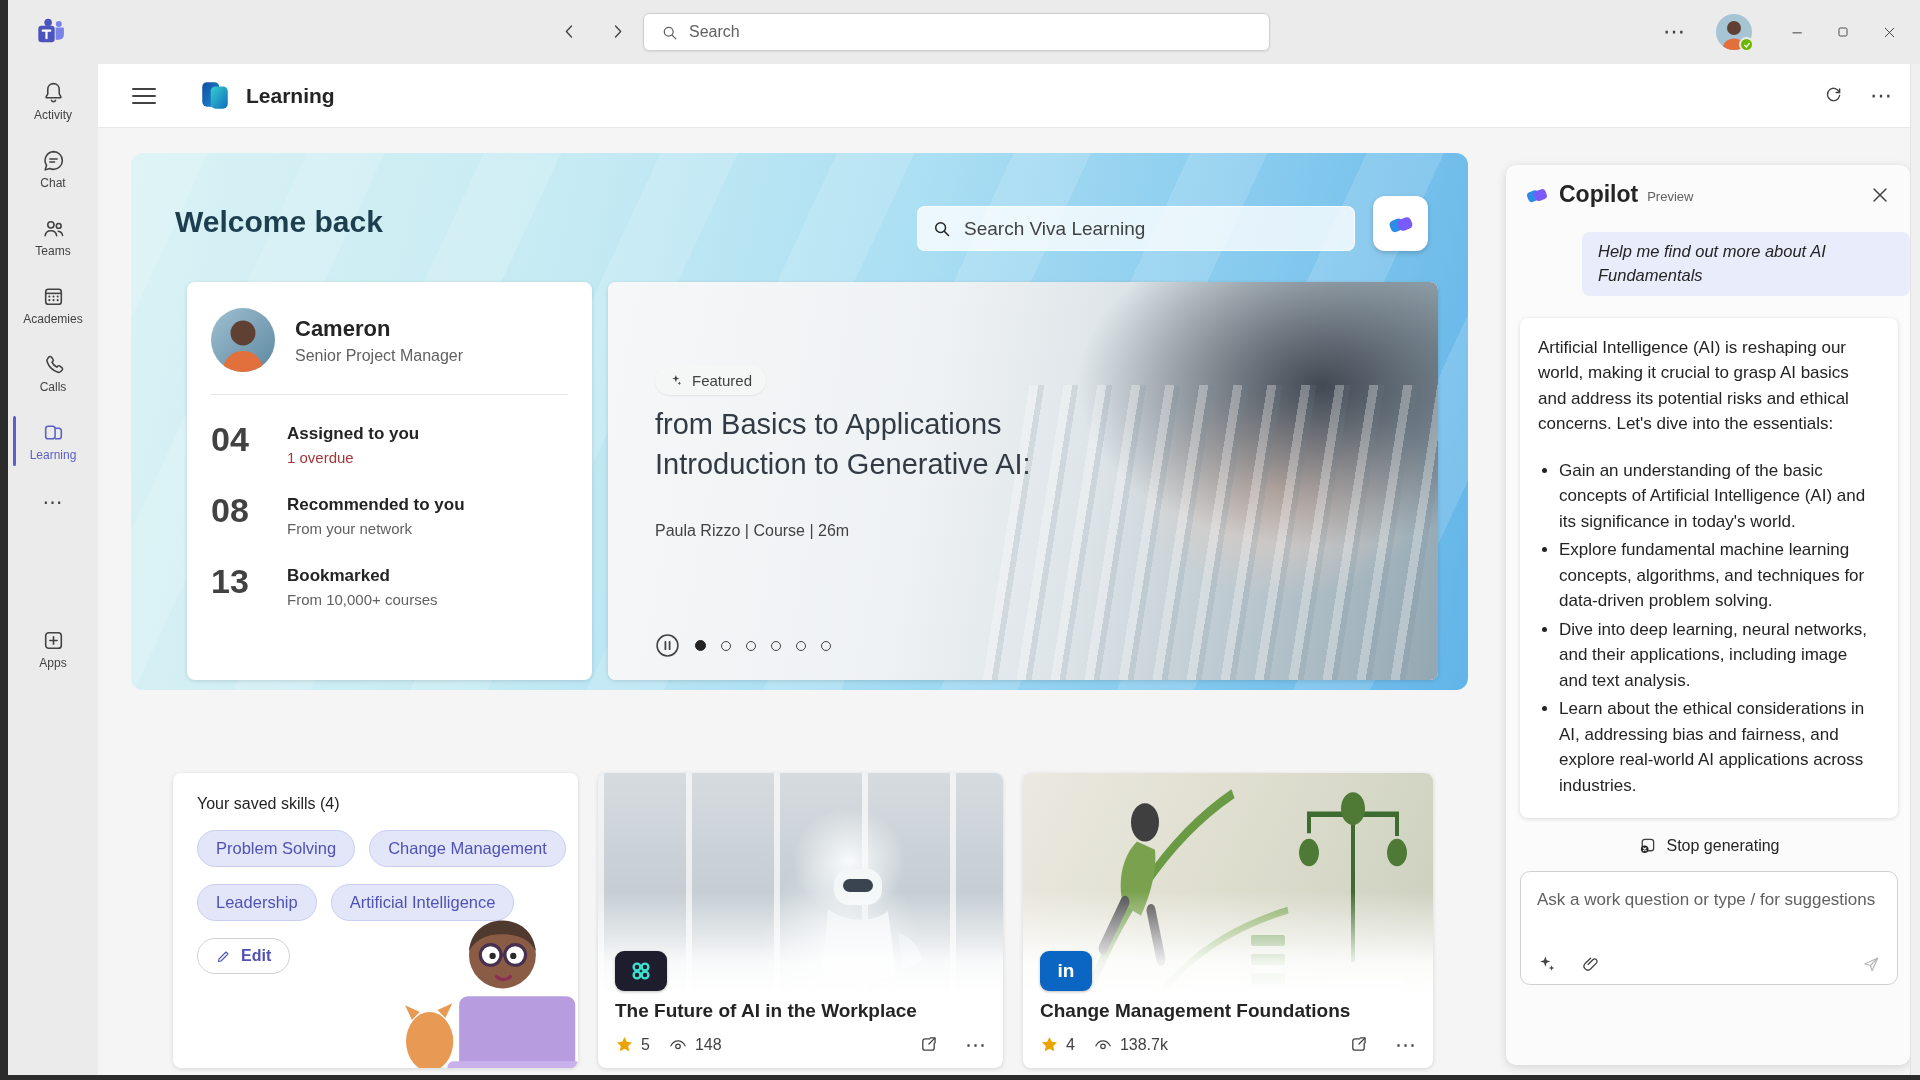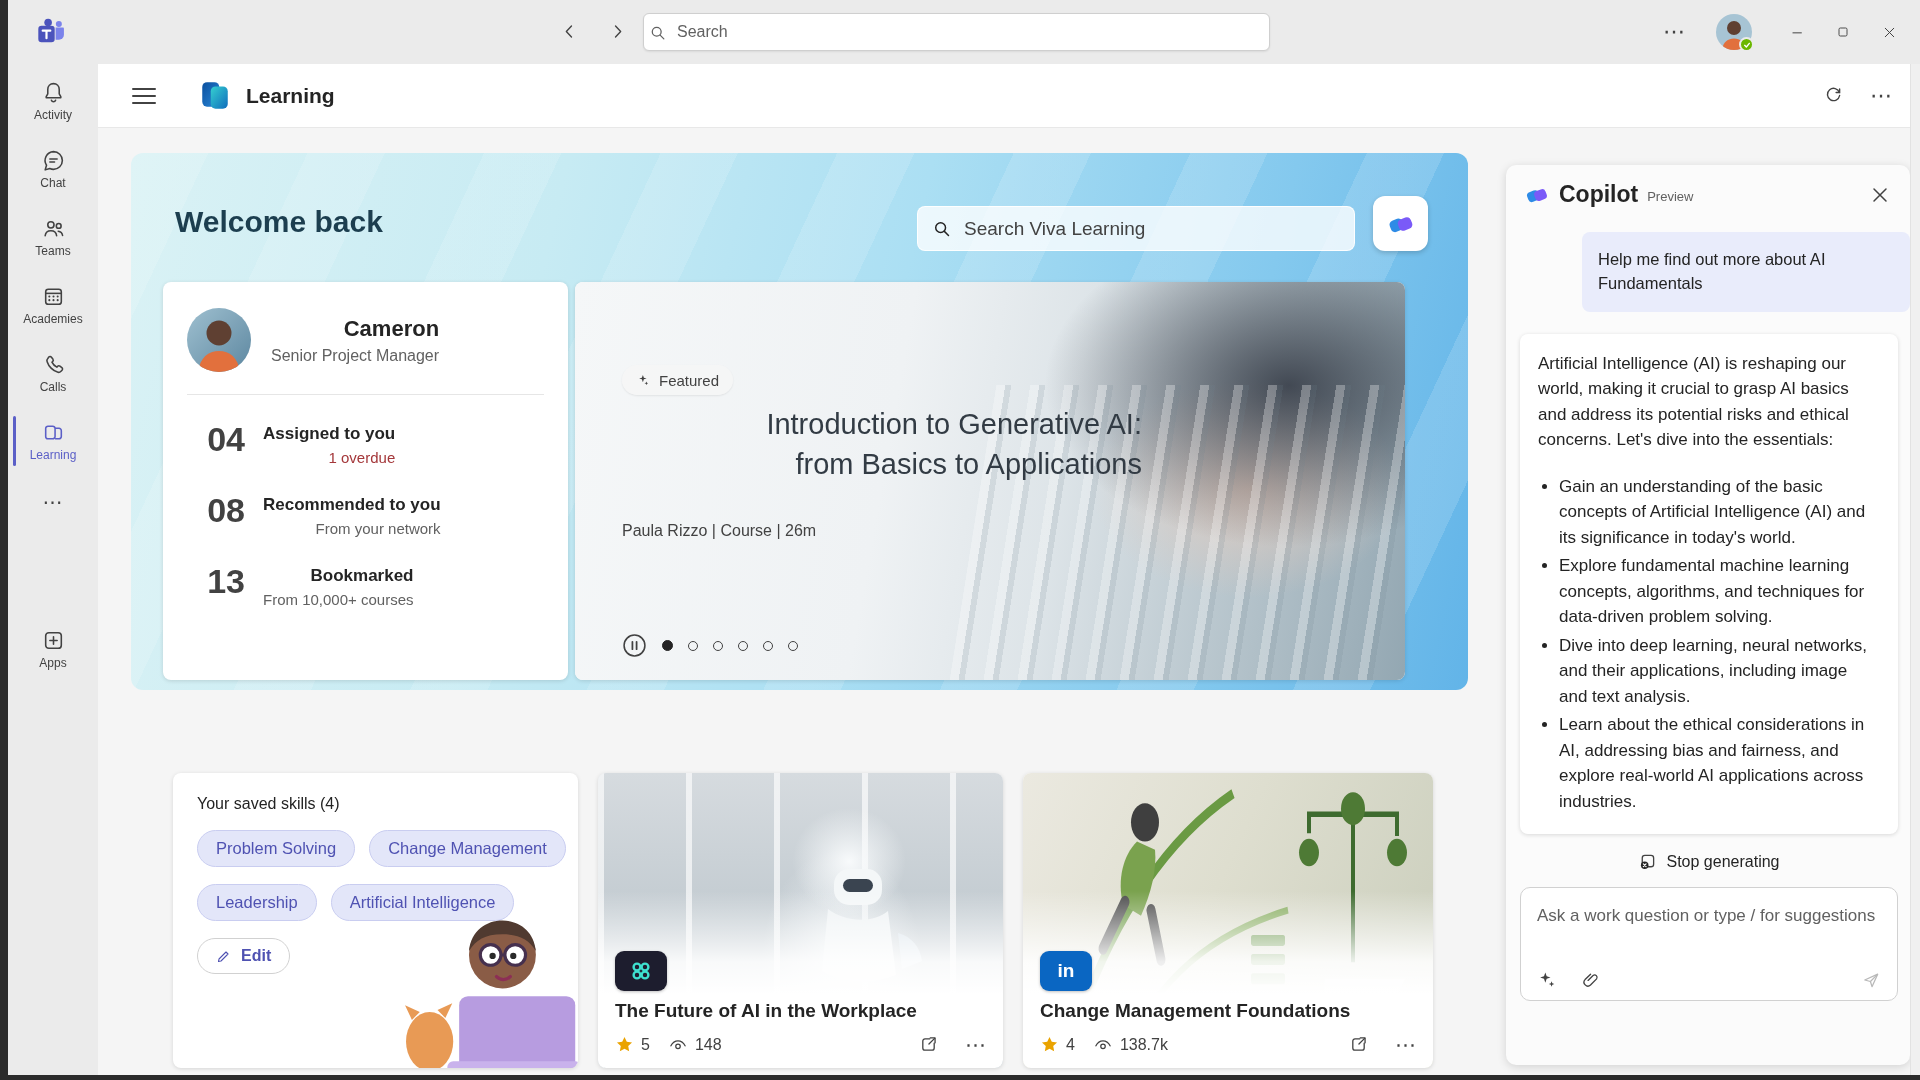--- a/index.html
+++ b/index.html
@@ -6,21 +6,21 @@
   html,body { width:1920px; height:1080px; overflow:hidden; background:#2b2b2b;
               font-family:"Liberation Sans", sans-serif; }
   .window { position:absolute; left:8px; top:0; right:0; bottom:5px; background:#f5f5f5; overflow:hidden; }
 
   
   .titlebar { position:absolute; left:0; right:0; top:0; height:64px; background:#ebebeb; }
   .tb-logo { position:absolute; left:28px; top:16px; width:30px; height:30px; }
   .tb-nav { position:absolute; left:548px; top:18px; display:flex; gap:22px; color:#424242; }
   .tb-nav .navbtn { width:26px; height:26px; display:flex; align-items:center; justify-content:center; cursor:pointer; }
   .tb-search { position:absolute; left:635px; top:13px; width:627px; height:38px; background:#fff;
-               border:1px solid #cfcfcf; border-radius:6px; display:flex; align-items:center; padding:0 4px;
+               border:1px solid #cfcfcf; border-radius:6px; display:flex; align-items:center; padding:0 16px;
                box-shadow:0 1px 2px rgba(0,0,0,.08); }
   .tb-search svg { width:19px; height:19px; color:#616161; margin-right:10px; flex:none; }
   .tb-search input { border:none; outline:none; flex:1; font-size:16px; color:#424242; background:transparent;
                      font-family:"Liberation Sans", sans-serif; }
   .tb-search input::placeholder { color:#616161; }
   .tb-right { position:absolute; right:8px; top:0; height:64px; display:flex; align-items:center; }
   .tb-more { color:#424242; font-size:22px; width:40px; text-align:center; cursor:pointer; }
   .tb-avatar { position:relative; width:36px; height:36px; margin:0 22px; cursor:pointer; }
   .tb-avatar .ph { width:36px; height:36px; border-radius:50%; overflow:hidden; display:block; }
   .tb-avatar .status { position:absolute; right:-2px; bottom:-2px; width:15px; height:15px; border-radius:50%;
@@ -67,21 +67,21 @@
   .hero-search { position:relative; width:438px; height:45px; }
   .hero-search input { width:100%; height:100%; border-radius:8px; border:1px solid rgba(255,255,255,.9);
           background:rgba(255,255,255,.78); padding:0 14px 0 46px; font-size:19px; color:#242424; outline:none;
           font-family:"Liberation Sans", sans-serif; }
   .hero-search input::placeholder { color:#424242; }
   .hero-search svg { position:absolute; left:14px; top:12px; width:21px; height:21px; color:#242424; }
   .hero-copilot-btn { width:55px; height:55px; background:#fff; border-radius:12px; box-shadow:0 2px 5px rgba(0,0,0,.18);
           display:flex; align-items:center; justify-content:center; cursor:pointer; }
   .hero-copilot-btn svg { width:30px; height:30px; }
 
-  .hero-cards { position:absolute; left:32px; top:129px; display:flex; gap:7px;text-align:right; }
+  .hero-cards { position:absolute; left:56px; top:129px; display:flex; gap:16px; }
   .card { background:#fff; border-radius:8px; box-shadow:0 1px 4px rgba(0,0,0,.13); }
 
   .profile-card { width:405px; height:398px; padding:24px; }
   .pc-top { display:flex; align-items:center; gap:20px; padding-top:2px; }
   .avatar64 { width:64px; height:64px; border-radius:50%; overflow:hidden; flex:none; }
   .pc-name { font-size:22px; font-weight:bold; color:#242424; }
   .pc-role { font-size:16px; color:#616161; margin-top:5px; }
   .pc-div { border-top:1px solid #e6e6e6; margin:22px 0 4px; }
   .stat { display:flex; gap:18px; margin-top:27px; align-items:flex-start; }
   .stat-num { width:58px; font-size:34px; font-weight:600; color:#424242; line-height:1.05; }
@@ -153,22 +153,22 @@
   .cmore { font-size:21px; line-height:10px; }
 
   
   .copilot { position:absolute; top:165px; right:10px; width:404px; height:900px; background:#fbfbfb;
              border-radius:10px; box-shadow:0 2px 10px rgba(0,0,0,.14); overflow:hidden; }
   .cp-head { display:flex; align-items:center; padding:16px 18px 8px 18px; gap:9px; }
   .cp-head svg.logo { width:26px; height:26px; }
   .cp-title { font-size:23px; font-weight:bold; color:#242424; }
   .cp-preview { font-size:13px; color:#616161; margin-top:3px; }
   .cp-close { margin-left:auto; color:#424242; cursor:pointer; width:24px; height:24px; }
-  .cp-user { margin:16px 0 0 76px; background:#e9ecfb; border-radius:8px; padding:16px 16px;
-             font-size:16.5px; line-height:1.45; color:#242424; }
+  .cp-user { margin:16px 0 0 76px; background:#e9ecfb; border-radius:8px; padding:8px 16px;
+             font-size:16.5px; line-height:1.45; color:#242424;font-style:italic; }
   .cp-resp { margin:22px 12px 0 14px; background:#fff; border-radius:8px; box-shadow:0 1px 4px rgba(0,0,0,.14);
              padding:17px 18px; font-size:17px; line-height:1.5; color:#242424; }
   .cp-resp ul { margin:21px 0 2px 0; padding-left:21px; }
   .cp-resp li { margin-bottom:3px; }
   .cp-stop { margin-top:17px; display:flex; justify-content:center; align-items:center; gap:9px; font-size:16px;
              color:#242424; cursor:pointer; }
   .cp-stop svg { width:21px; height:21px; color:#424242; }
   .cp-input { margin:15px 12px 0 14px; background:#fff; border:1px solid #d1d1d1; border-radius:10px; padding:16px 16px 10px; }
   .cp-input textarea { width:100%; height:58px; border:none; outline:none; resize:none; font-size:17px; line-height:1.45;
              color:#242424; font-family:"Liberation Sans", sans-serif; background:transparent; }
@@ -402,22 +402,22 @@
           <div class="feat-img"></div>
           <div class="feat-bars"></div>
           <div class="feat-badge">
             <svg viewBox="0 0 24 24" fill="currentColor">
                 <path d="M11 3l1.6 4.4 4.4 1.2-4.4 1.5L11 14.7 9.4 10.1 5 8.6l4.4-1.2z"></path>
                 <path d="M16.6 13.4l.8 2.2 2.2.8-2.2.8-.8 2.3-.8-2.3-2.2-.8 2.2-.8z"></path>
               </svg>
             <span>Featured</span>
           </div>
           <div class="feat-title">
+            <div>from Basics to Applications</div>
             <div>Introduction to Generative AI:</div>
-            <div>from Basics to Applications</div>
           </div>
           <div class="feat-meta">Paula Rizzo |  Course | 26m</div>
           <div class="feat-ctrl">
             <svg class="pause-btn" viewBox="0 0 24 24" fill="none" stroke="currentColor">
                 <circle cx="12" cy="12" r="10" stroke-width="1.5"></circle>
                 <path d="M10 8.5v7M14 8.5v7" stroke-width="1.7" stroke-linecap="round"></path>
               </svg>
             <span class="dot on"></span>
             <span class="dot"></span>
             <span class="dot"></span>

